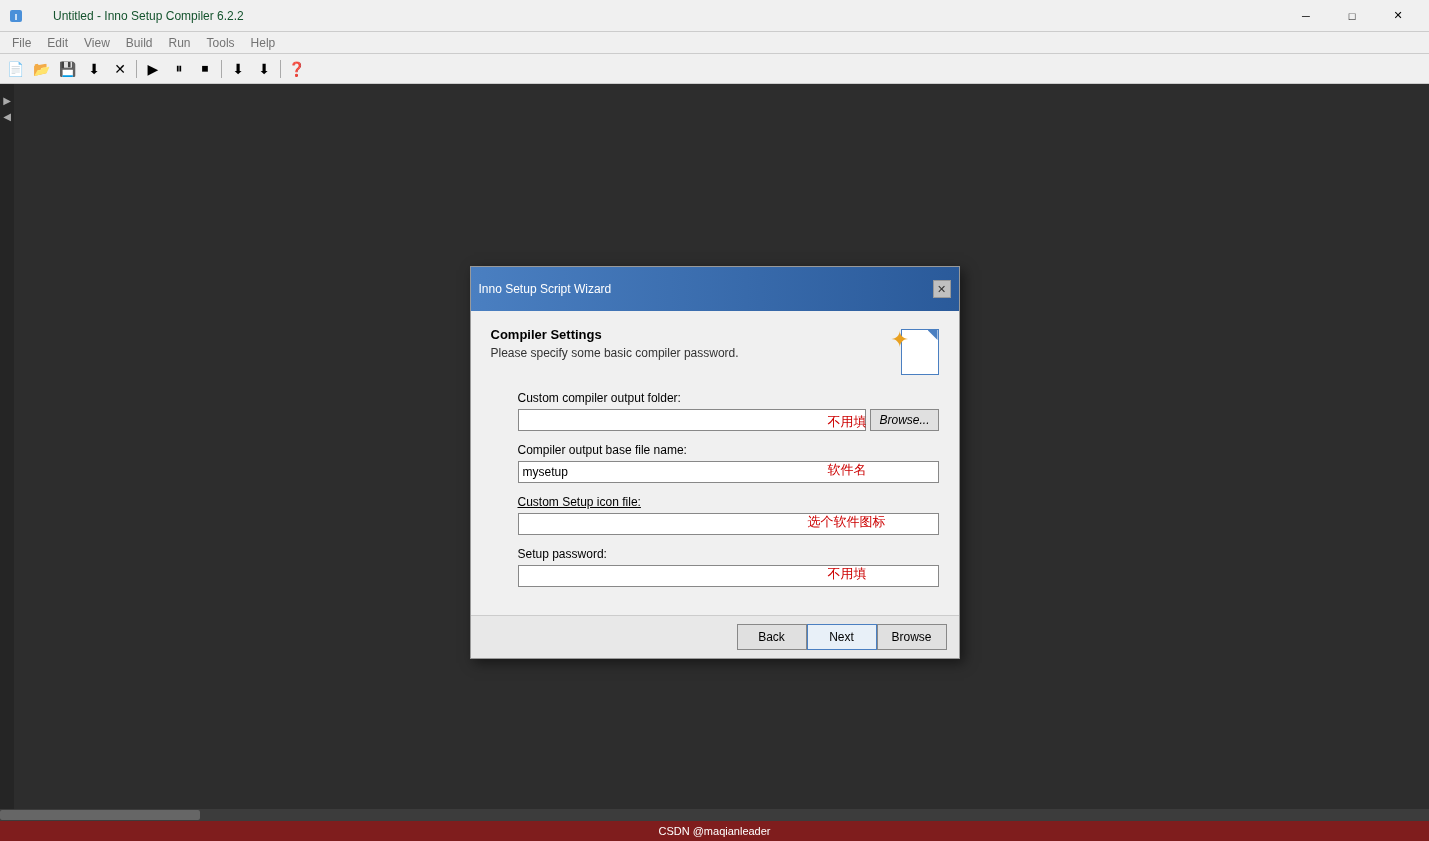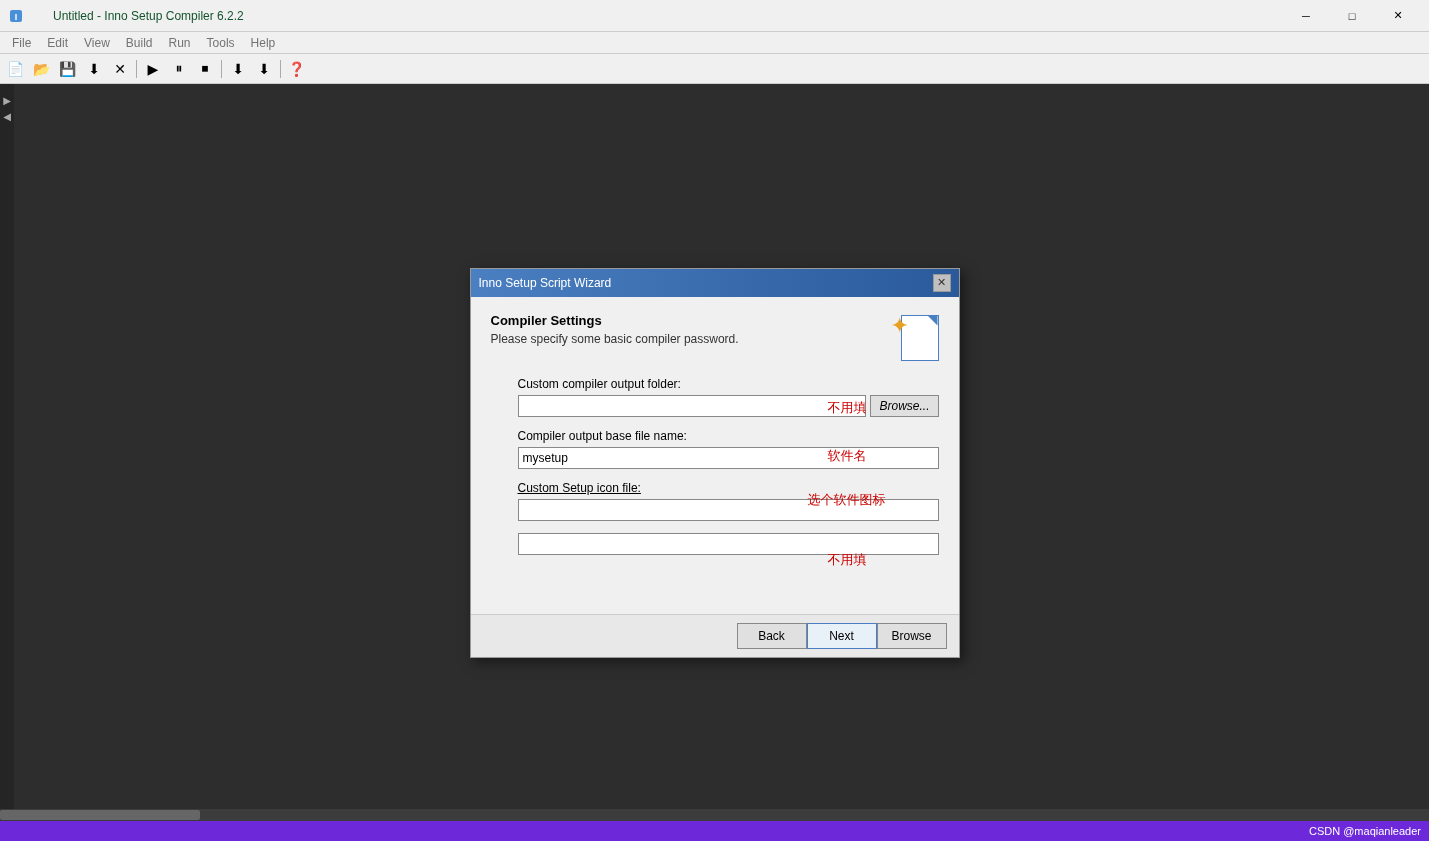--- a/index.html
+++ b/index.html
@@ -120,21 +120,21 @@
       border: 1px solid #999;
       box-shadow: 4px 4px 12px rgba(0,0,0,0.5);
       width: 490px;
       min-height: 390px;
       display: flex;
       flex-direction: column;
       position: relative;
     }
     .dialog-title-bar {
       background: linear-gradient(to right, #4a7fc1, #2a5a9a);
-      height: 28px;
+      height: 44px;
       display: flex;
       align-items: center;
       padding: 0 8px;
       justify-content: space-between;
     }
     .dialog-title-text {
       color: white;
       font-size: 12px;
       font-weight: normal;
     }
@@ -275,24 +275,24 @@
       border-color: #4a7fc1;
     }
 
     
     .status-bar {
       position: absolute;
       bottom: 0;
       left: 0;
       right: 0;
       height: 20px;
-      background: #6d28d9;
-      display: flex;
-      align-items: center;
-      justify-content: flex-end;
+      background: #7f1d1d;
+      display: flex;
+      align-items: center;
+      justify-content: center;
       padding: 0 8px;
     }
     .status-text {
       font-size: 11px;
       color: white;
     }
 
     
     .bottom-scrollbar {
       position: absolute;
@@ -423,24 +423,25 @@
             <input class="form-input" type="text" value="mysetup" style="">
           </div>
           <span class="annotation" style="left: 310px; top: 18px; font-size: 13px;">软件名</span>
         </div>
 
         <div class="form-group" style="position:relative;text-decoration:underline;">
           <label class="form-label">Custom Setup icon file:</label>
           <div class="form-row">
             <input class="form-input" type="text" value="" style="">
           </div>
-          <span class="annotation" style="left: 290px; top: 10px; font-size: 13px;">选个软件图标</span>
+          <span class="annotation" style="left: 290px; top: 18px; font-size: 13px;">选个软件图标</span>
         </div>
 
         <div class="form-group" style="position:relative;">
+          <label class="form-label">Setup password:</label>
           <div class="form-row">
             <input class="form-input" type="password" value="" style="">
           </div>
           <span class="annotation" style="left: 310px; top: 18px; font-size: 13px;">不用填</span>
         </div>
       </div>
 
       <div class="dialog-footer">
         <button class="footer-btn">Back</button>
         <button class="footer-btn primary">Next</button>

